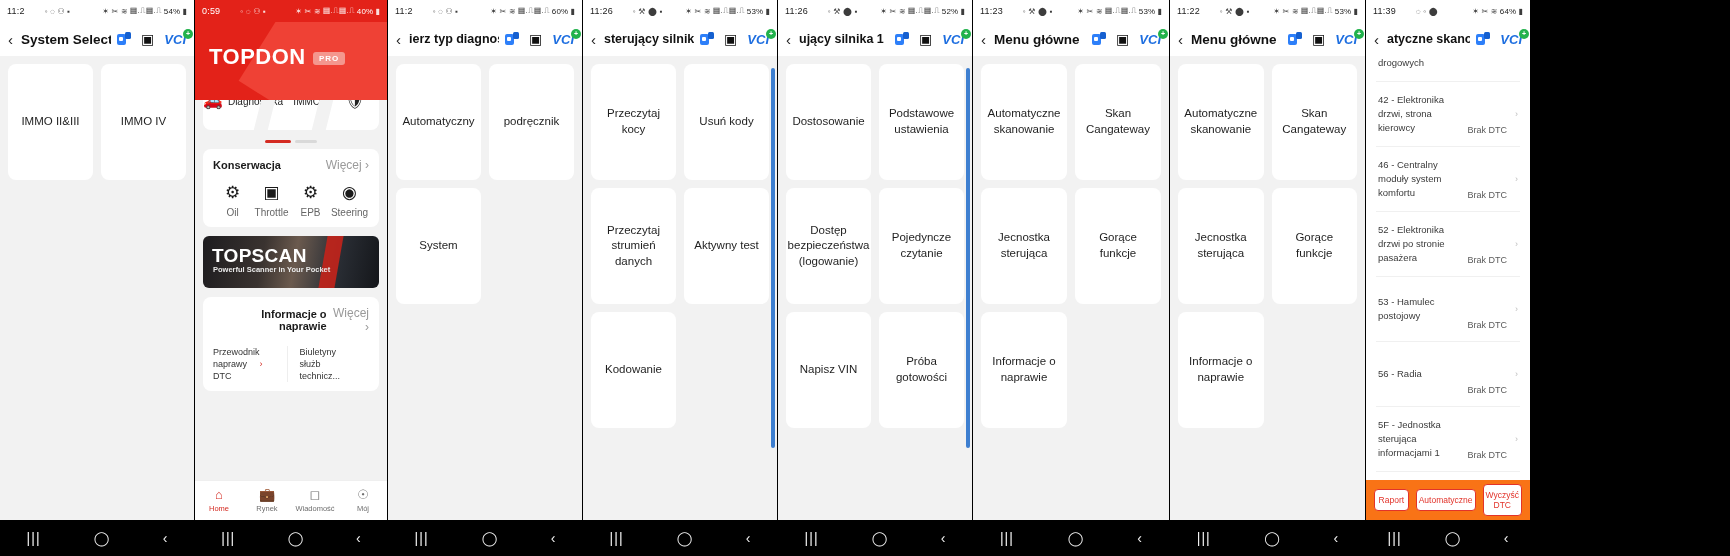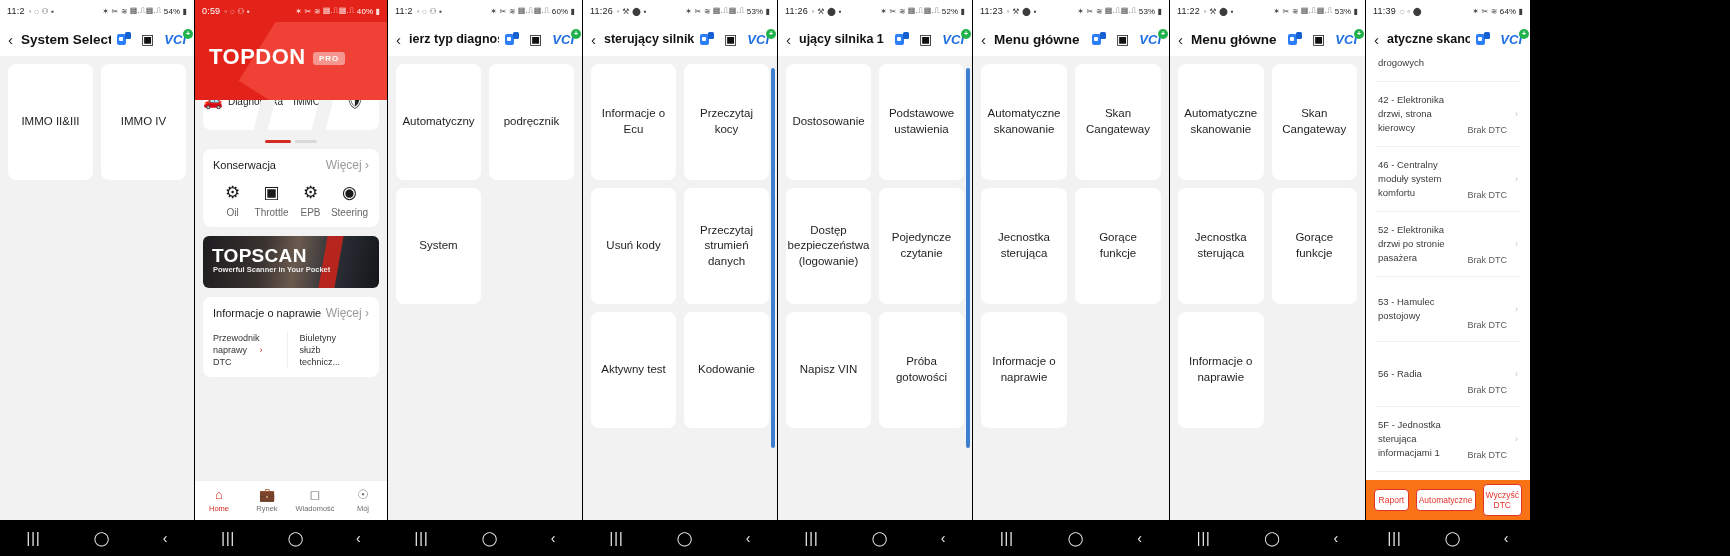--- a/index.html
+++ b/index.html
@@ -25,21 +25,21 @@
     height: 22px;
     background: #ffffff;
     display: flex; align-items: center;
     justify-content: space-between;
     padding: 0 7px;
     font-size: 9px; color: #1b1b1b;
     letter-spacing: .2px;
     white-space: nowrap;
   }
   .statusbar.red { background: #e32219; color: #fff; }
-  .sb-left { display: flex; align-items: center; gap: 4px; }
+  .sb-left { display: flex; align-items: center; gap: 20px; }
   .sb-right { display: flex; align-items: center; gap: 2px; font-size: 8px; }
   .sb-ico { font-size: 8px; opacity: .85; }
 
   
   .appbar {
     height: 34px; background: #fff;
     display: flex; align-items: center;
     padding: 0 8px; gap: 6px;
     white-space: nowrap; overflow: hidden;
   }
@@ -130,21 +130,21 @@
     transform: skewX(-14deg);
   }
   .pager { display: flex; justify-content: center; gap: 4px; padding: 10px 0 6px; }
   .pager i { width: 22px; height: 2.5px; border-radius: 2px; background: #d9d9d9; display: block; }
   .pager i.on { background: #d42b22; width: 26px; }
 
   .card {
     background: #fff; border-radius: 8px; padding: 9px 10px; margin-bottom: 9px;
   }
   .card-head { display: flex; align-items: center; justify-content: space-between; }
-  .card-title { font-size: 11px; font-weight: 400; color: #1a1a1a; text-align: right; }
+  .card-title { font-size: 11px; font-weight: 700; color: #1a1a1a; text-align: right; }
   .card-more { font-size: 12px; color: #9a9a9a; text-align: right; }
   .icon-row { display: flex; margin-top: 12px; }
   .icon-item { flex: 1; text-align: center; }
   .icon-item .sym { font-size: 17px; line-height: 1; color: #1a1a1a; }
   .icon-item .cap { font-size: 10px; color: #666; margin-top: 6px; }
 
   .banner {
     height: 52px; border-radius: 6px; margin-bottom: 9px; position: relative;
     overflow: hidden;
     background: linear-gradient(100deg,#1d1c1f 0%,#3a3330 34%,#6b5a4e 52%,#2b2f36 74%,#14161a 100%);
@@ -417,21 +417,20 @@
             <i class="sq1"></i>
             <i class="dot"></i>
             <i class="sq2"></i>
           </span>
         <span class="ic-cube">▣</span>
         <span class="ic-vci"><span>VCI</span><span class="plus">+</span></span>
       </span>
     </div>
     <div class="body">
       <div class="grid">
-        <div class="tile h half">Informacje o Ecu</div>
         <div class="tile h half">Przeczytaj kocy</div>
         <div class="tile h half">Usuń kody</div>
         <div class="tile h half">Przeczytaj strumień danych</div>
         <div class="tile h half">Aktywny test</div>
         <div class="tile h half">Kodowanie</div>
       </div>
       <div class="vscroll" style="right:2px"></div>
     </div>
     <div class="navbar">
       <span class="nav-lines">|||</span>

